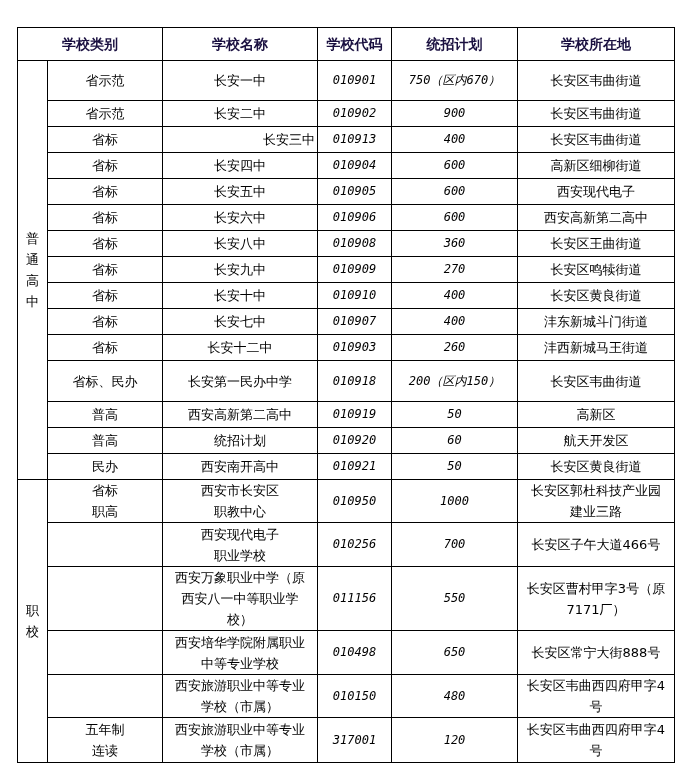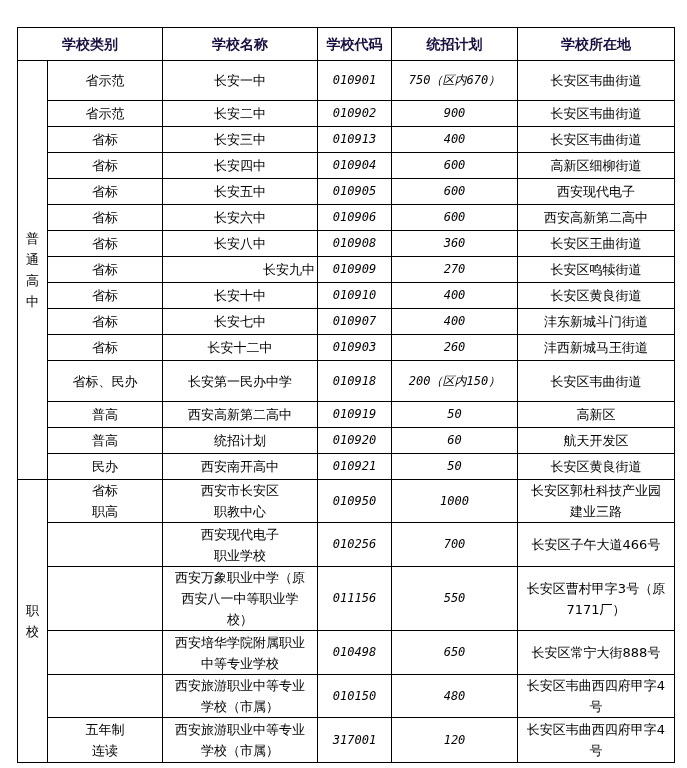--- a/index.html
+++ b/index.html
@@ -47,21 +47,21 @@
       </tr>
       <tr style="height: 26px;">
         <td style="white-space: pre-line;">省示范</td>
         <td style="white-space: pre-line;">长安二中</td>
         <td class="num" style="white-space: pre-line;">010902</td>
         <td class="num" style="white-space: pre-line;">900</td>
         <td style="white-space: pre-line;">长安区韦曲街道</td>
       </tr>
       <tr style="height: 26px;">
         <td style="white-space: pre-line;">省标</td>
-        <td style="white-space: pre-line;">长安三中</td>
+        <td style="white-space: pre-line; text-align: right;">长安三中</td>
         <td class="num" style="white-space: pre-line;">010913</td>
         <td class="num" style="white-space: pre-line;">400</td>
         <td style="white-space: pre-line;">长安区韦曲街道</td>
       </tr>
       <tr style="height: 26px;">
         <td style="white-space: pre-line;">省标</td>
         <td style="white-space: pre-line;">长安四中</td>
         <td class="num" style="white-space: pre-line;">010904</td>
         <td class="num" style="white-space: pre-line;">600</td>
         <td style="white-space: pre-line;">高新区细柳街道</td>
@@ -82,21 +82,21 @@
       </tr>
       <tr style="height: 26px;">
         <td style="white-space: pre-line;">省标</td>
         <td style="white-space: pre-line;">长安八中</td>
         <td class="num" style="white-space: pre-line;">010908</td>
         <td class="num" style="white-space: pre-line;">360</td>
         <td style="white-space: pre-line;">长安区王曲街道</td>
       </tr>
       <tr style="height: 26px;">
         <td style="white-space: pre-line;">省标</td>
-        <td style="white-space: pre-line; text-align: right;">长安九中</td>
+        <td style="white-space: pre-line;">长安九中</td>
         <td class="num" style="white-space: pre-line;">010909</td>
         <td class="num" style="white-space: pre-line;">270</td>
         <td style="white-space: pre-line;">长安区鸣犊街道</td>
       </tr>
       <tr style="height: 26px;">
         <td style="white-space: pre-line;">省标</td>
         <td style="white-space: pre-line;">长安十中</td>
         <td class="num" style="white-space: pre-line;">010910</td>
         <td class="num" style="white-space: pre-line;">400</td>
         <td style="white-space: pre-line;">长安区黄良街道</td>

